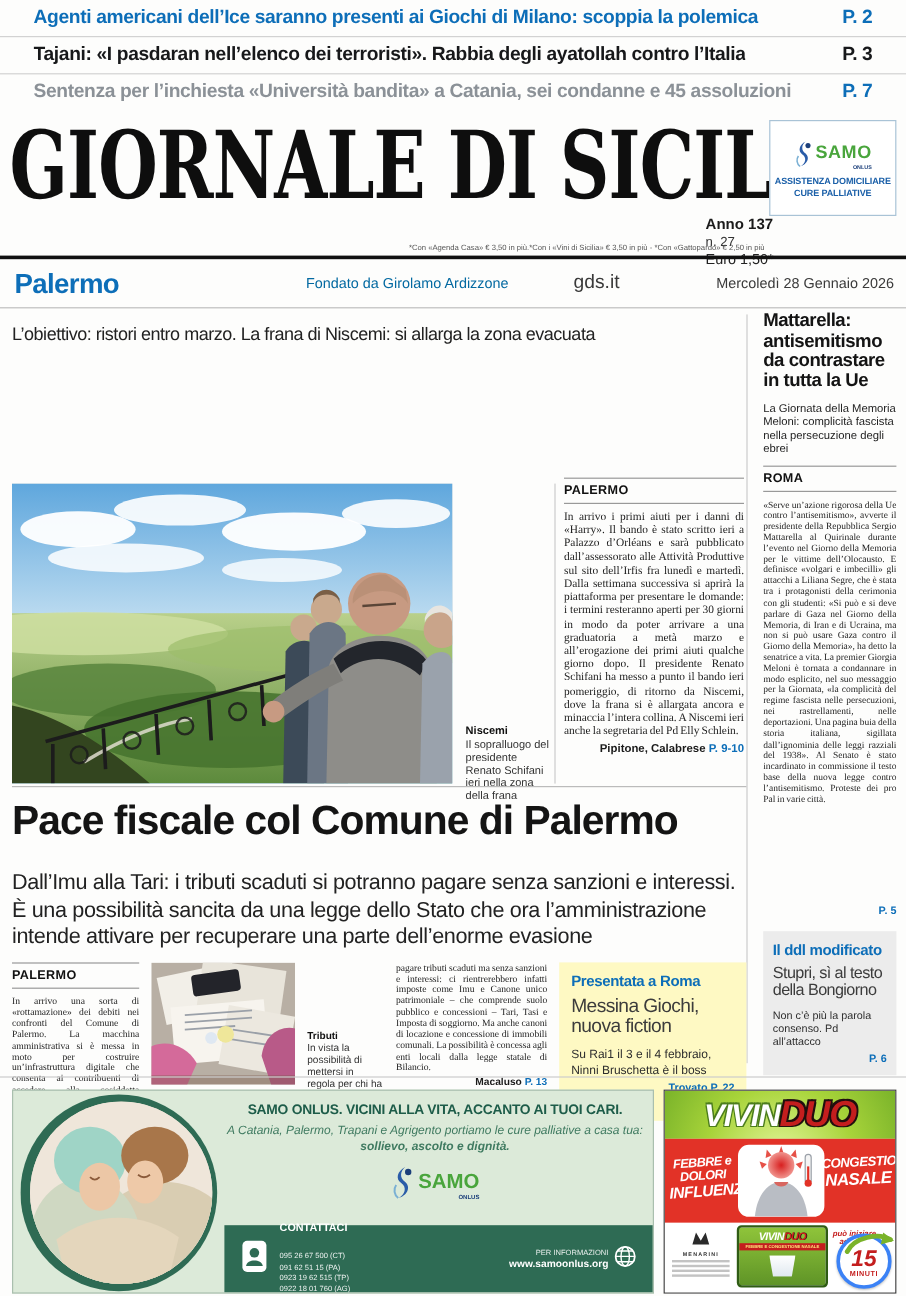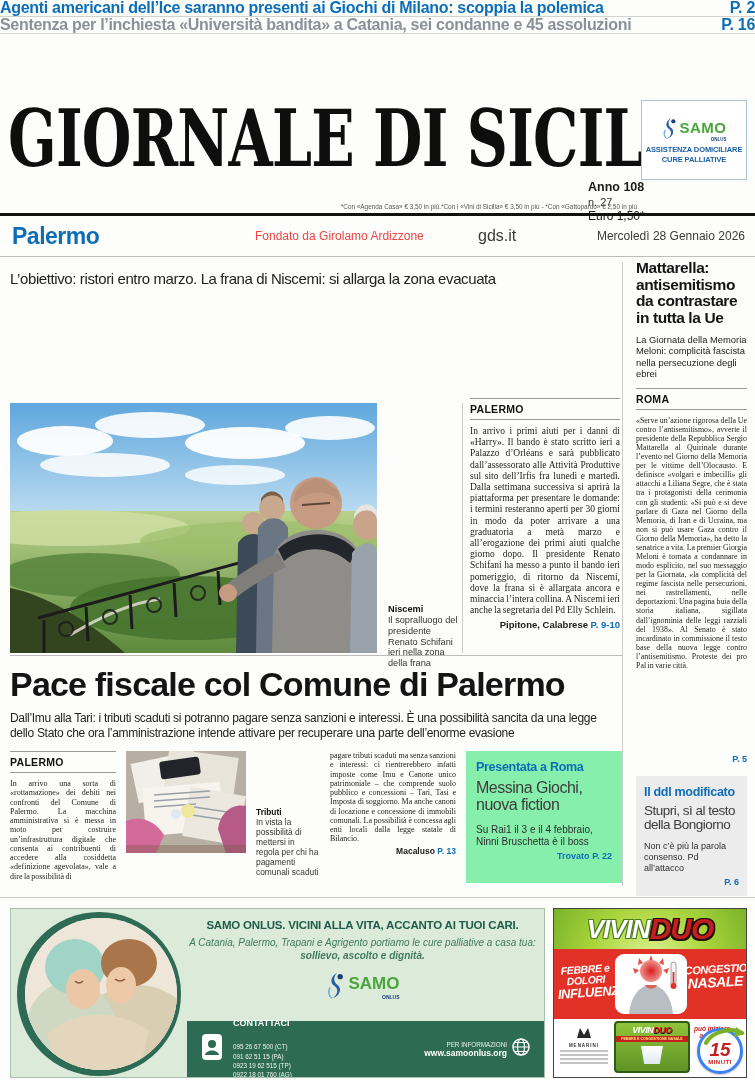--- a/index.html
+++ b/index.html
@@ -1,21 +1,21 @@
 <!DOCTYPE html>
 <html lang="it"><head>
 <meta charset="utf-8">
 <style>
   *{box-sizing:border-box;margin:0;padding:0}
   html,body{background:#e8e8e8}
   .page{position:relative;width:755px;height:1080px;background:#fdfdfc;margin:0 auto;overflow:hidden;
         font-family:"Liberation Sans",sans-serif;color:#1a1a1a}
   
   .strip{position:absolute;top:0;left:0;right:0}
-  .strip-row{display:flex;justify-content:space-between;align-items:center;height:17px;padding:0 0;
+  .strip-row{display:flex;justify-content:space-between;align-items:center;height:31px;padding:0 28px;
              border-bottom:1px solid #d2d2d2;font-weight:bold;font-size:16px;letter-spacing:-0.3px}
   .strip-text{white-space:nowrap;overflow:hidden}
   .strip-page{font-weight:bold;margin-left:10px;white-space:nowrap}
   .c-blue{color:#0d6eb8}.c-black{color:#17181a}.c-gray{color:#8b9197}
   
   .masthead{position:absolute;top:88px;left:0;right:0;height:125px;background:#fdfdfc}
   .paper-title{position:absolute;left:8px;top:12px;font-family:"DejaVu Serif",serif;font-weight:bold;
                font-size:78px;line-height:1;letter-spacing:-1px;color:#0e0e0e;
                transform:scaleX(.73);transform-origin:left top;white-space:nowrap}
   .mh-ad{position:absolute;right:8px;top:12px;width:106px;height:80px;border:1px solid #a9c3d6;
@@ -26,21 +26,21 @@
   .mh-ad-line{color:#1a5fa8;font-weight:bold;font-size:7.5px;margin-top:1px;letter-spacing:-0.1px}
   .issue{position:absolute;left:588px;top:92px;line-height:1.25}
   .issue-anno{font-weight:bold;font-size:12.5px}
   .issue-num{font-size:11px;color:#333}
   .issue-price{font-size:12px;color:#222}
   .mh-note{position:absolute;right:118px;bottom:3px;font-size:6.4px;color:#555}
   
   .section-bar{position:absolute;top:213px;left:0;right:0;height:44px;border-top:3px solid #111;
                border-bottom:1px solid #bdbdbd;display:flex;align-items:center;padding:0 12px}
   .edition{color:#0d6eb8;font-weight:bold;font-size:23px;letter-spacing:-0.5px}
-  .founded{position:absolute;left:255px;font-size:12px;color:#ef4444}
+  .founded{position:absolute;left:255px;font-size:12px;color:#0369a1}
   .site{position:absolute;left:478px;font-size:16px;color:#3a3a3a}
   .pubdate{position:absolute;right:10px;font-size:12px;color:#3a3a3a}
   
   .lead{position:absolute;top:257px;left:10px;width:612px;height:400px}
   .lead-h{font-size:40px;font-weight:bold;line-height:1.06;letter-spacing:-1px;color:#141414}
   .lead-sub{margin-top:13px;font-size:15px;letter-spacing:-0.4px;color:#222}
   .lead-photo{position:absolute;left:0;top:146px;width:367px;height:250px;background:#9ec0d8;overflow:hidden}
   .lead-caption{position:absolute;left:378px;top:347px;width:70px;font-size:9.2px;line-height:1.18;color:#333}
   .cap-title{font-weight:bold;color:#111;display:block}
   .vr1{position:absolute;left:452px;top:146px;width:1px;height:250px;background:#ccc}
@@ -59,29 +59,29 @@
   .rc-body{font-size:7.9px;line-height:1.15;height:336px;overflow:hidden}
   .rc-pageref{text-align:right;font-size:9px;font-weight:bold;color:#0d6eb8;margin-top:2px}
   .graybox{background:#ececec;padding:9px 8px;margin-top:12px}
   .box-kicker{color:#0d6eb8;font-weight:bold;font-size:12.5px;letter-spacing:-0.3px}
   .box-title{font-size:13.5px;line-height:1.08;letter-spacing:-0.5px;color:#3c3c3c;margin-top:5px}
   .box-text{font-size:9px;line-height:1.25;color:#2e2e2e;margin-top:8px}
   .box-page{text-align:right;font-size:9px;font-weight:bold;color:#0d6eb8;margin-top:2px}
   
   .second{position:absolute;left:10px;top:655px;width:612px;border-top:1px solid #bbb;padding-top:9px}
   .sec-h{font-size:34px;font-weight:bold;letter-spacing:-0.8px;color:#141414}
-  .sec-sub{font-size:12px;letter-spacing:-0.3px;line-height:1.25;color:#222;margin-top:7px}
+  .sec-sub{font-size:18px;letter-spacing:-0.3px;line-height:1.25;color:#222;margin-top:20px}
   .sec-cols{display:flex;gap:10px;margin-top:10px;height:138px}
   .sec-col1{width:106px}
   .sec-body{font-size:8px;line-height:1.16}
   .sec-photo{width:120px;height:102px;overflow:hidden;flex:none}
   .sec-caption{width:64px;font-size:8.4px;line-height:1.2;color:#333;padding-top:56px;flex:none}
   .sec-col2{width:126px}
   .sec-byline{text-align:right;font-size:8.5px;font-weight:bold;margin-top:2px}
-  .fiction-box{flex:1;background:#86efac;padding:9px 10px;align-self:flex-start;height:132px}
+  .fiction-box{flex:1;background:#fef9c3;padding:9px 10px;align-self:flex-start;height:132px}
   .fiction-box .box-title{font-size:16px}
   .fiction-box .box-text{font-size:10px;margin-top:10px}
   
   .ads-rule{position:absolute;left:0;right:0;top:897px;height:1px;background:#ccc}
   .ad-samo{position:absolute;left:10px;top:908px;width:535px;height:170px;background:#dcead9;
            border:1px solid #a9bfae;overflow:hidden}
   .samo-circle{position:absolute;left:6px;top:2px}
   .samo-content{position:absolute;left:178px;top:10px;right:8px;text-align:center}
   .samo-head{color:#1d5c49;font-weight:bold;font-size:11.5px;letter-spacing:-0.2px}
   .samo-line{color:#3f7a60;font-style:italic;font-size:10px;line-height:1.3;margin-top:5px}
@@ -131,23 +131,27 @@
 </head>
 <body>
 
 <div class="page">
 
   <header class="strip">
     <div class="strip-row c-blue">
       <span class="strip-text">Agenti americani dell’Ice saranno presenti ai Giochi di Milano: scoppia la polemica</span>
       <span class="strip-page c-blue">P. 2</span>
     </div>
+    <div class="strip-row c-black">
+      <span class="strip-text">Tajani: «I pasdaran nell’elenco dei terroristi». Rabbia degli ayatollah contro l’Italia</span>
+      <span class="strip-page c-black">P. 3</span>
+    </div>
     <div class="strip-row c-gray">
       <span class="strip-text">Sentenza per l’inchiesta «Università bandita» a Catania, sei condanne e 45 assoluzioni</span>
-      <span class="strip-page c-blue">P. 16</span>
+      <span class="strip-page c-blue">P. 7</span>
     </div>
   </header>
 
   <section class="masthead">
     <h1 class="paper-title">GIORNALE DI SICILIA</h1>
     <div class="mh-ad">
       <div class="mh-ad-brandrow">
         <span>
           <svg width="16" height="24" viewBox="0 0 24 34">
               <path d="M14,2 C6,6 4,14 10,18 C16,22 14,30 7,33 C16,31 20,22 14,17 C8,13 9,6 14,2 Z" fill="#2a5ca8"></path>
@@ -157,21 +161,21 @@
         </span>
         <span>
           <span class="mh-ad-name">SAMO</span>
           <span class="mh-ad-sub">ONLUS</span>
         </span>
       </div>
       <div class="mh-ad-line">ASSISTENZA DOMICILIARE</div>
       <div class="mh-ad-line">CURE PALLIATIVE</div>
     </div>
     <div class="issue">
-      <div class="issue-anno">Anno 108</div>
+      <div class="issue-anno">Anno 137</div>
       <div class="issue-num">n. 27</div>
       <div class="issue-price">Euro 1,50*</div>
     </div>
     <div class="mh-note">*Con «Agenda Casa» € 3,50 in più.*Con i «Vini di Sicilia» € 3,50 in più - *Con «Gattopardo» € 2,50 in più</div>
   </section>
 
   <div class="section-bar">
     <span class="edition">Palermo</span>
     <span class="founded">Fondato da Girolamo Ardizzone</span>
     <span class="site">gds.it</span>

